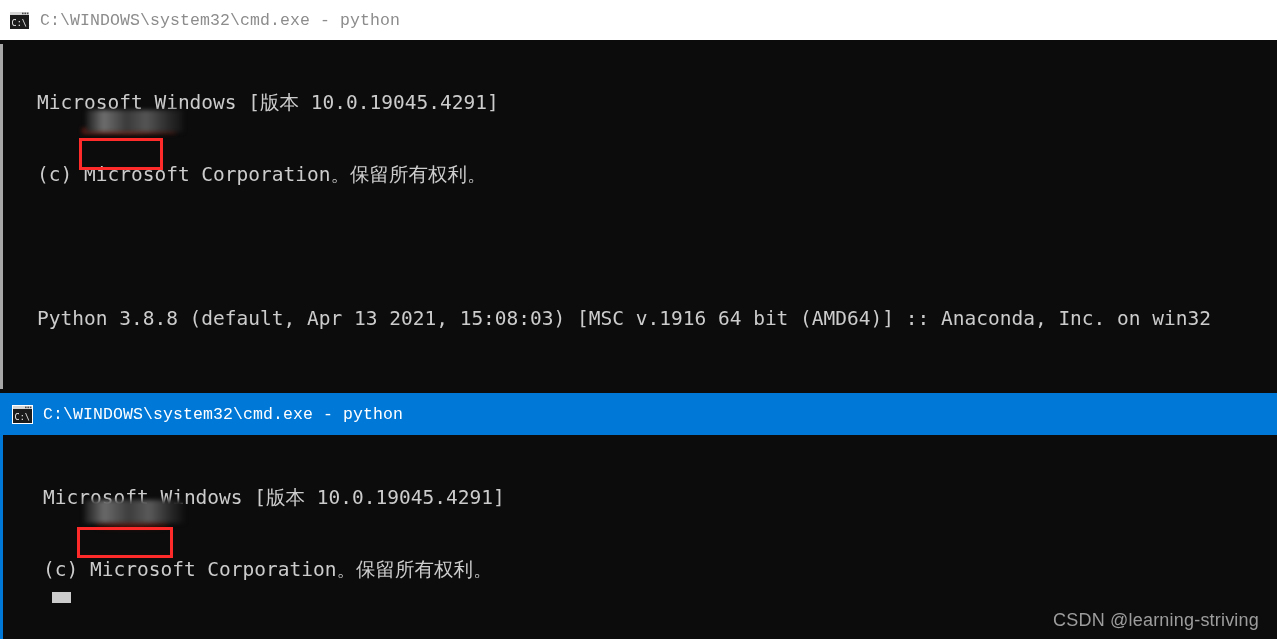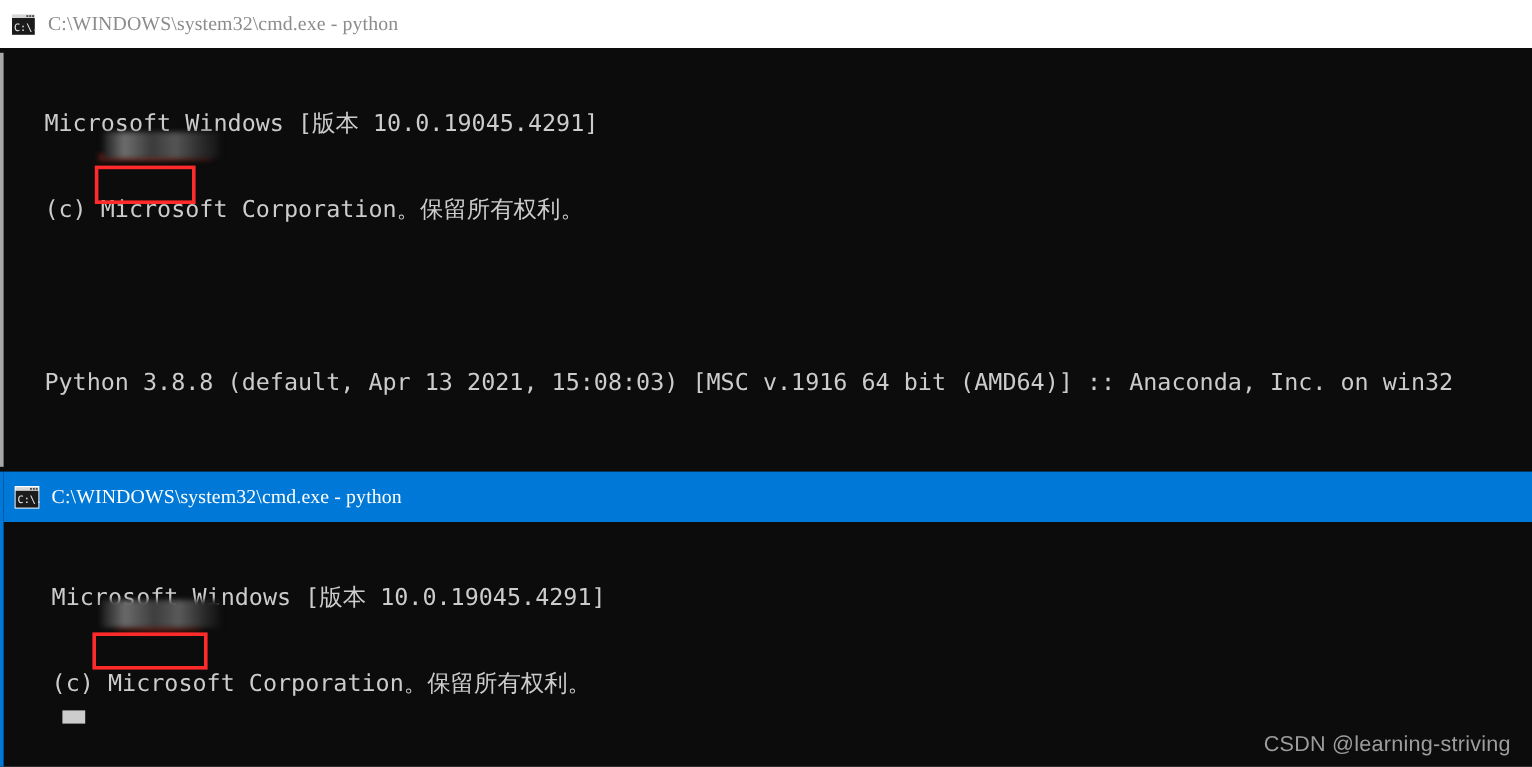--- a/index.html
+++ b/index.html
@@ -45,21 +45,21 @@
     left: 0; top: 0;
     width: 1277px;
     height: 42px;
     background: #0078d7;
     display: flex;
     align-items: center;
     box-sizing: border-box;
     padding-left: 9px;
   }
   .title-text {
-    font-family: Liberation Serif, serif;
+    font-family: Liberation Mono, monospace;
     font-size: 16.5px;
     letter-spacing: 0.1px;
     white-space: pre;
   }
   .titlebar-inactive .title-text { color: #8c8c8c; }
   .titlebar-active .title-text { color: #ffffff; }
 
   
   .cmd-icon {
     width: 21px;

